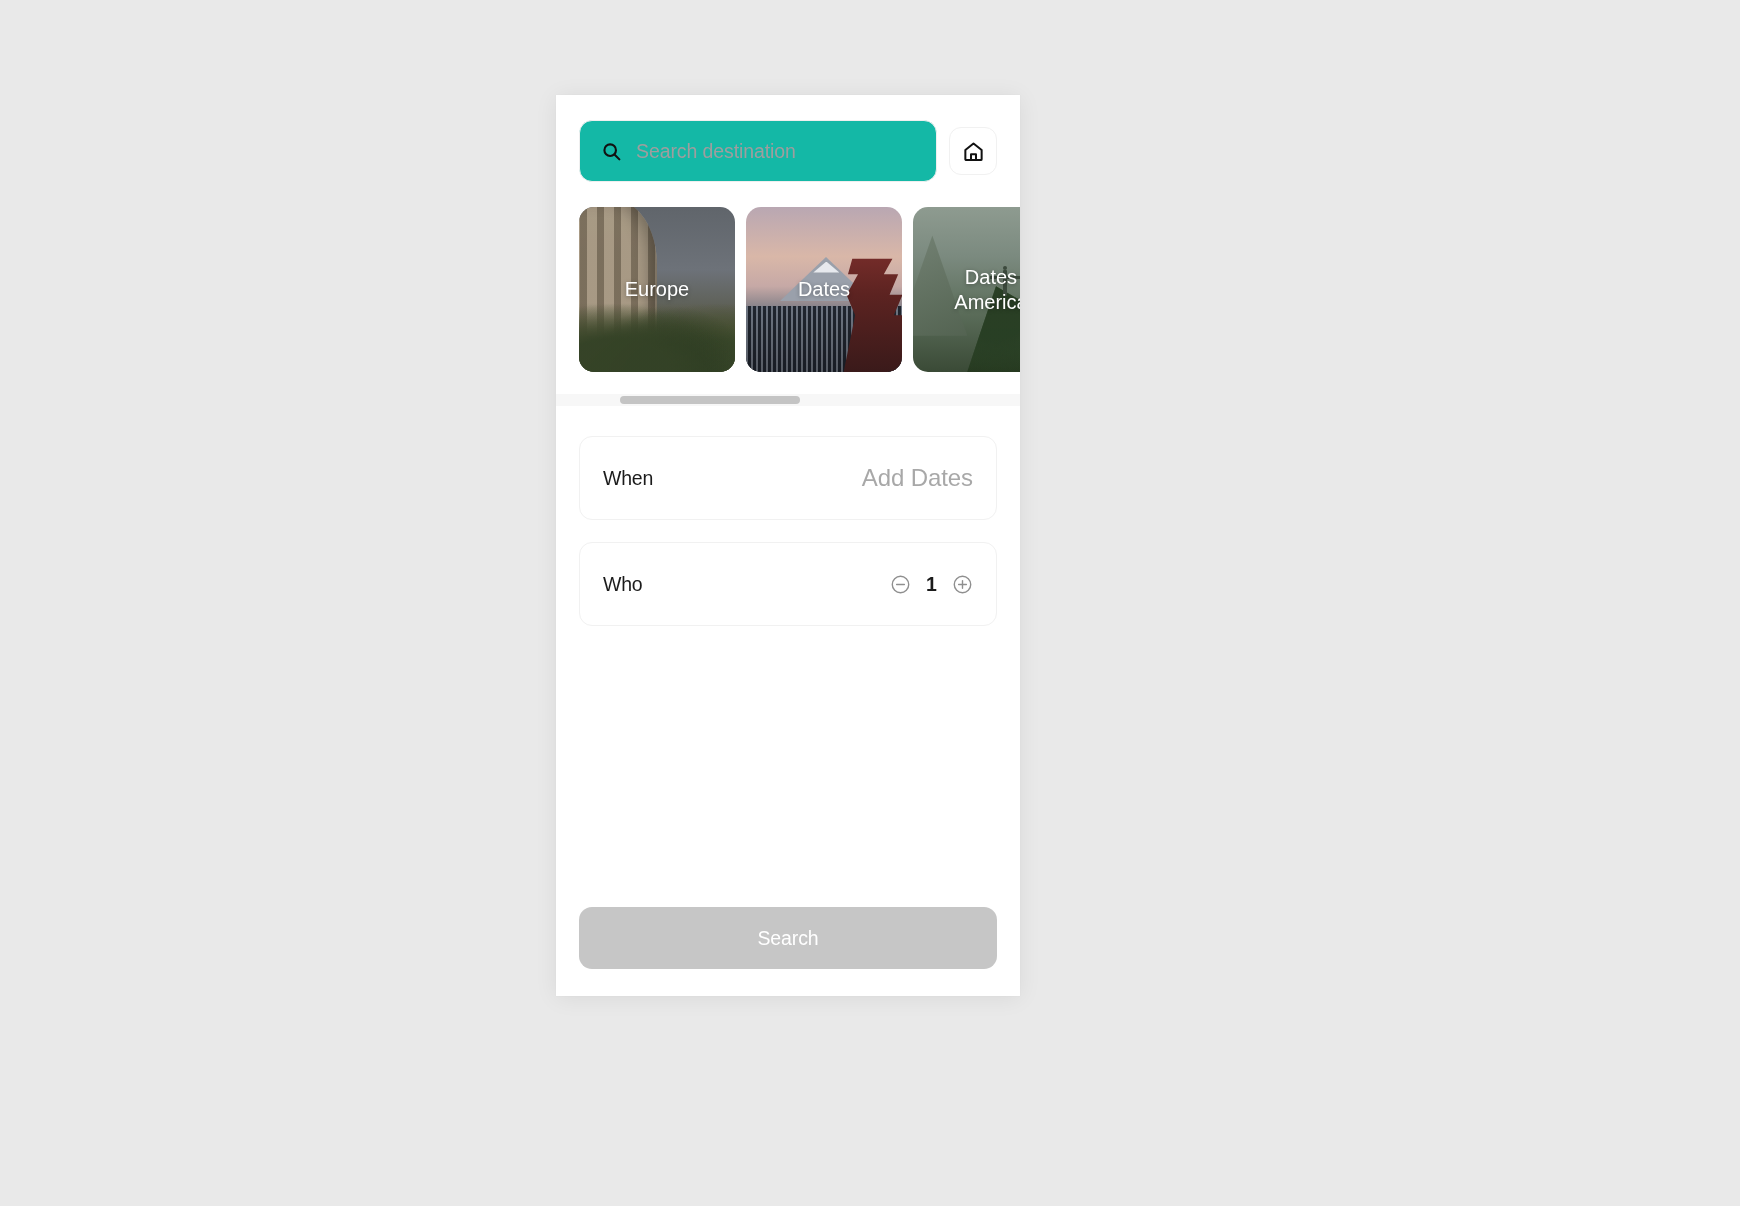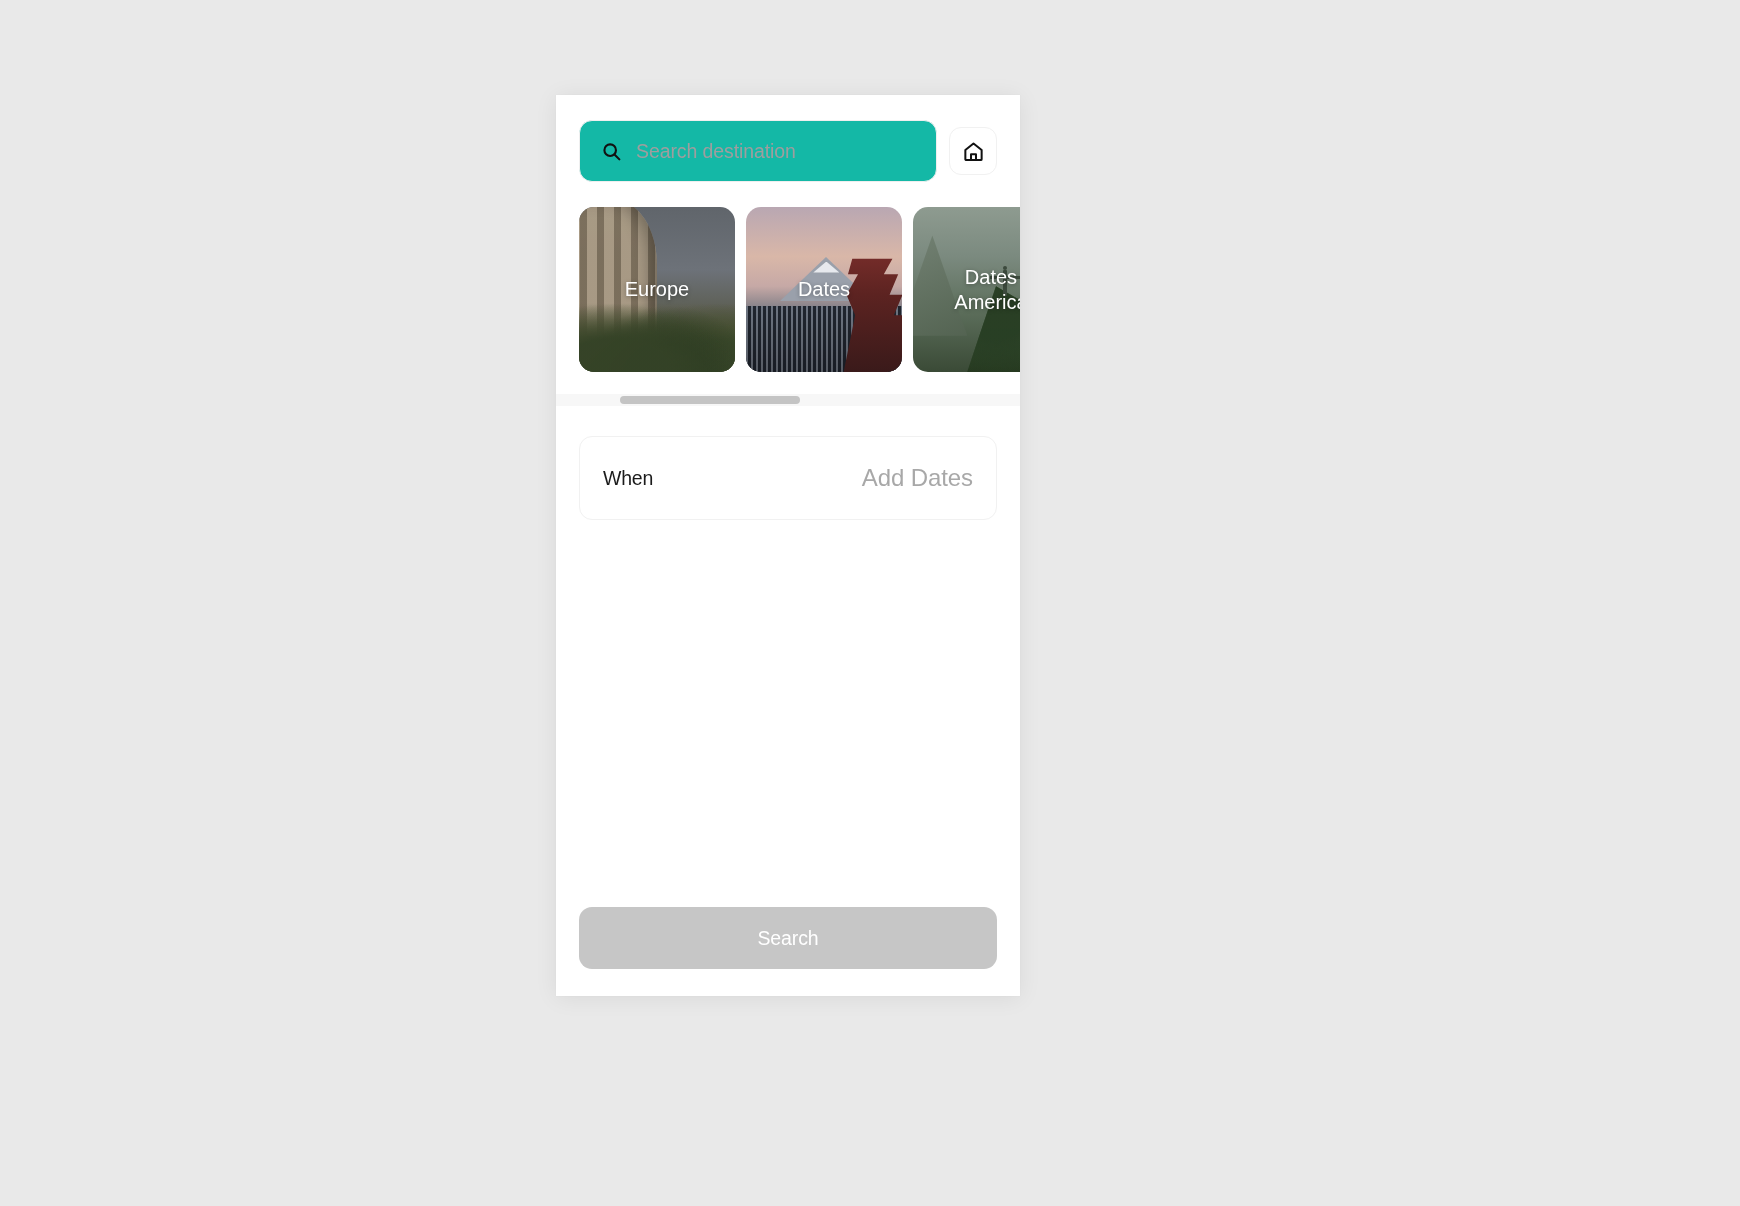--- a/index.html
+++ b/index.html
@@ -402,20 +402,42 @@
       </div>
     </div>
 
     <div class="options">
 
       <div class="option-card">
         <span class="option-title">When</span>
         <span class="option-value">Add Dates</span>
       </div>
 
+      <div class="option-card">
+        <span class="option-title">Who</span>
+
+        <div class="stepper">
+          <button class="step-btn">
+            <svg viewBox="0 0 24 24" fill="none" stroke="currentColor" stroke-width="1.6" stroke-linecap="round" width="21" height="21">
+              <circle cx="12" cy="12" r="9.4"></circle>
+              <line x1="7.6" y1="12" x2="16.4" y2="12"></line>
+            </svg>
+          </button>
+
+          <span class="step-count">1</span>
+
+          <button class="step-btn">
+            <svg viewBox="0 0 24 24" fill="none" stroke="currentColor" stroke-width="1.6" stroke-linecap="round" width="21" height="21">
+              <circle cx="12" cy="12" r="9.4"></circle>
+              <line x1="7.6" y1="12" x2="16.4" y2="12"></line>
+              <line x1="12" y1="7.6" x2="12" y2="16.4"></line>
+            </svg>
+          </button>
+        </div>
+      </div>
 
     </div>
 
     <div class="footer">
       <button class="search-btn">Search</button>
     </div>
 
   </div>
 </div>
 

